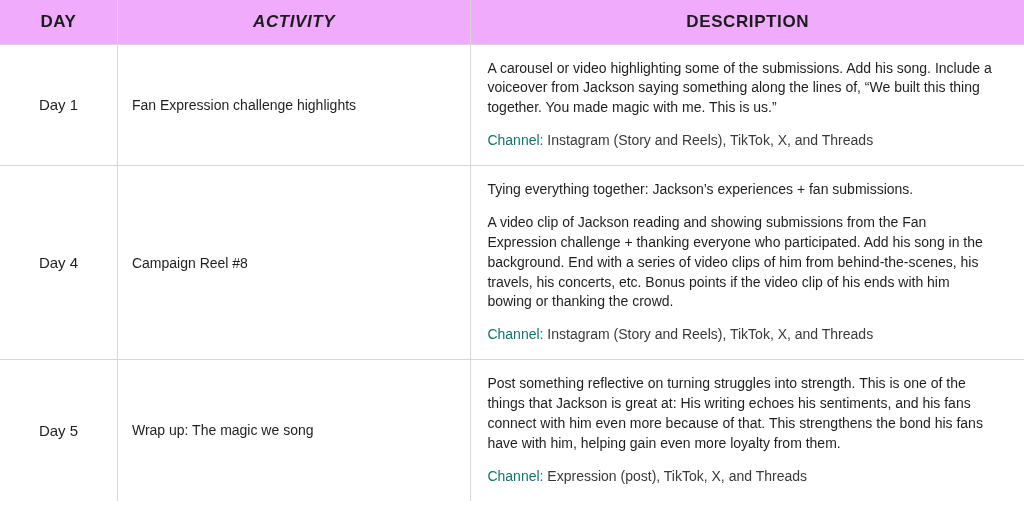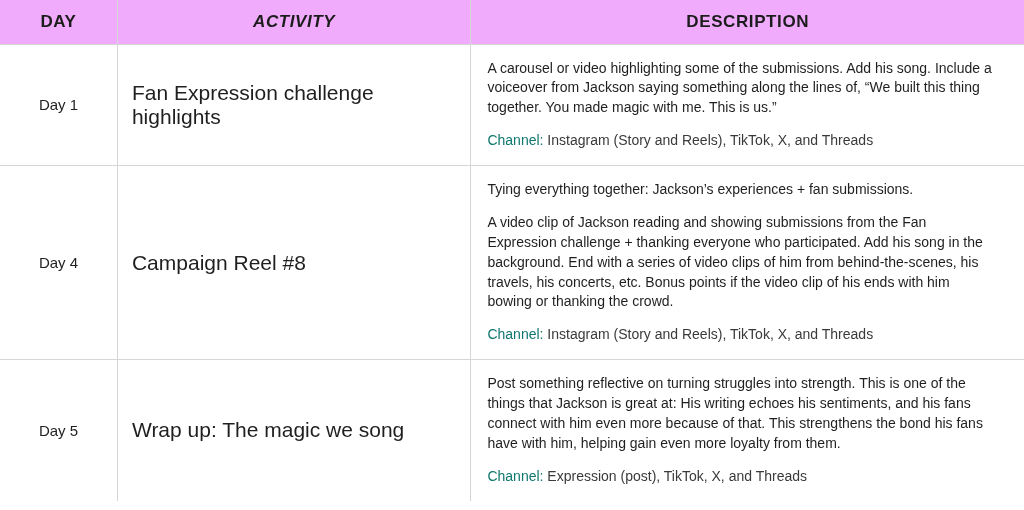--- a/index.html
+++ b/index.html
@@ -45,21 +45,21 @@
   thead th.col-activity { width: 310px; font-style: italic; }
   thead th.col-description { width: 485px; }
 
   td.day-cell {
     text-align: center;
     font-size: 15px;
     color: #1f1f1f;
     padding: 8px 6px;
   }
   td.activity-cell {
-    font-size: 21px;
+    font-size: 14px;
     color: #1f1f1f;
     padding: 10px 14px;
   }
   td.description-cell {
     vertical-align: top;
     padding: 14px 32px 14px 16px;
     font-size: 14px;
     line-height: 1.42;
     color: #1f1f1f;
   }

